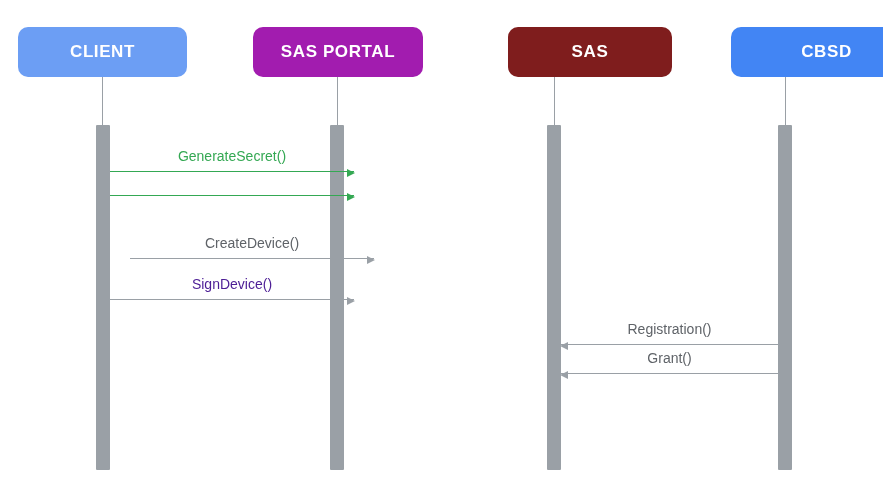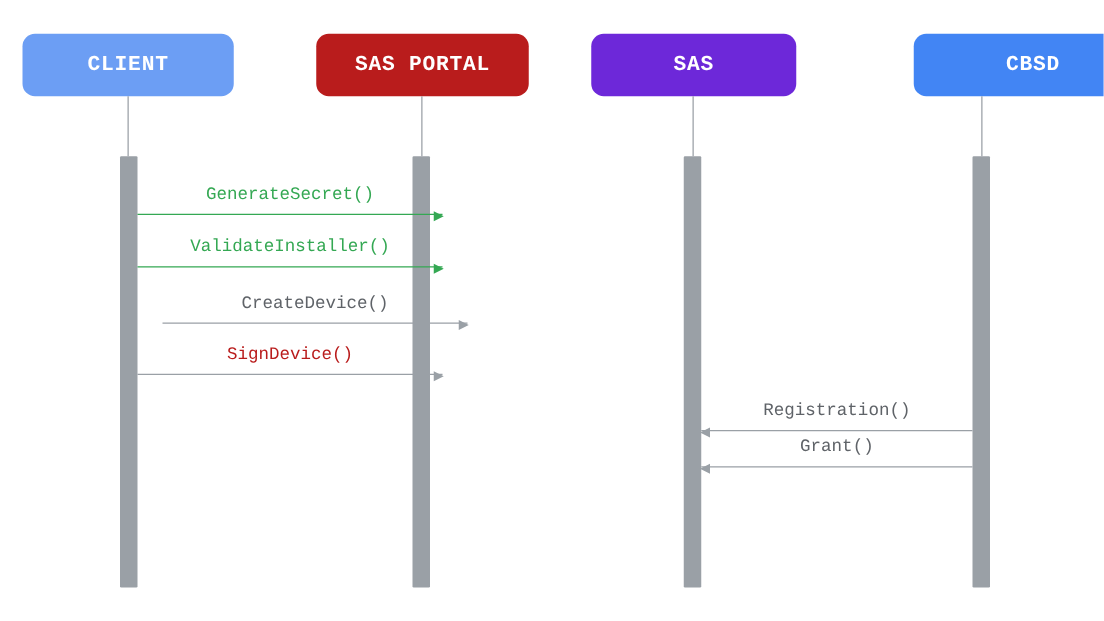--- a/index.html
+++ b/index.html
@@ -1,21 +1,21 @@
 <!DOCTYPE html>
 <html><head>
 <meta charset="utf-8">
 <style>
   html, body { margin: 0; padding: 0; background: #ffffff; }
   .diagram {
     position: relative;
     width: 883px;
     height: 497px;
     background: #ffffff;
-    font-family: Liberation Mono, monospace;
+    font-family: Liberation Sans, sans-serif;
     overflow: hidden;
   }
   .actor-box {
     position: absolute;
     top: 27px;
     height: 50px;
     border-radius: 10px;
     display: flex;
     align-items: center;
     justify-content: center;
@@ -89,24 +89,24 @@
   .arrowhead.dir-left  { left: -1px;  border-right: 8px solid; }
 </style>
 </head>
 <body>
 
 <div class="diagram">
 
   <div class="actor-box box-client" style="background: rgb(108, 158, 244);">
     <span class="actor-label" style="color: rgb(255, 255, 255);">CLIENT</span>
   </div>
-  <div class="actor-box box-sas-portal" style="background: #b91c1c;">
+  <div class="actor-box box-sas-portal" style="background: #a21caf;">
     <span class="actor-label" style="color: rgb(255, 255, 255);">SAS PORTAL</span>
   </div>
-  <div class="actor-box box-sas" style="background: #6d28d9;">
+  <div class="actor-box box-sas" style="background: #7f1d1d; margin-left: 35px;">
     <span class="actor-label" style="color: rgb(255, 255, 255);">SAS</span>
   </div>
   <div class="actor-box box-cbsd" style="background: rgb(66, 133, 244);">
     <span class="actor-label" style="color: rgb(255, 255, 255);">CBSD</span>
   </div>
 
   <div class="lifeline ll-client" style="background: rgb(154, 160, 166);"></div>
   <div class="lifeline ll-sas-portal" style="background: rgb(154, 160, 166);"></div>
   <div class="lifeline ll-sas" style="background: rgb(154, 160, 166);"></div>
   <div class="lifeline ll-cbsd" style="background: rgb(154, 160, 166);"></div>
@@ -117,35 +117,34 @@
   <div class="activation act-cbsd" style="background: rgb(154, 160, 166);"></div>
 
   <div class="message msg-left m1">
     <div class="msg-label" style="color: rgb(52, 168, 83);">GenerateSecret()</div>
     <div class="msg-line" style="color: rgb(52, 168, 83);">
       <span class="arrowhead dir-right"></span>
     </div>
   </div>
 
   <div class="message msg-left m2">
-    <div class="msg-label" style="color: rgb(52, 168, 83);">ValidateInstaller()</div>
     <div class="msg-line" style="color: rgb(52, 168, 83);">
       <span class="arrowhead dir-right"></span>
     </div>
   </div>
 
   <div class="message msg-left m3">
     <div class="msg-label" style="color: rgb(95, 99, 104);">CreateDevice()</div>
     <div class="msg-line" style="color: rgb(154, 160, 166);">
       <span class="arrowhead dir-right"></span>
     </div>
   </div>
 
   <div class="message msg-left m4">
-    <div class="msg-label" style="color: #b91c1c;">SignDevice()</div>
+    <div class="msg-label" style="color: #4c1d95;">SignDevice()</div>
     <div class="msg-line" style="color: rgb(154, 160, 166);">
       <span class="arrowhead dir-right"></span>
     </div>
   </div>
 
   <div class="message msg-right m5">
     <div class="msg-label" style="color: rgb(95, 99, 104);">Registration()</div>
     <div class="msg-line" style="color: rgb(154, 160, 166);">
       <span class="arrowhead dir-left"></span>
     </div>

